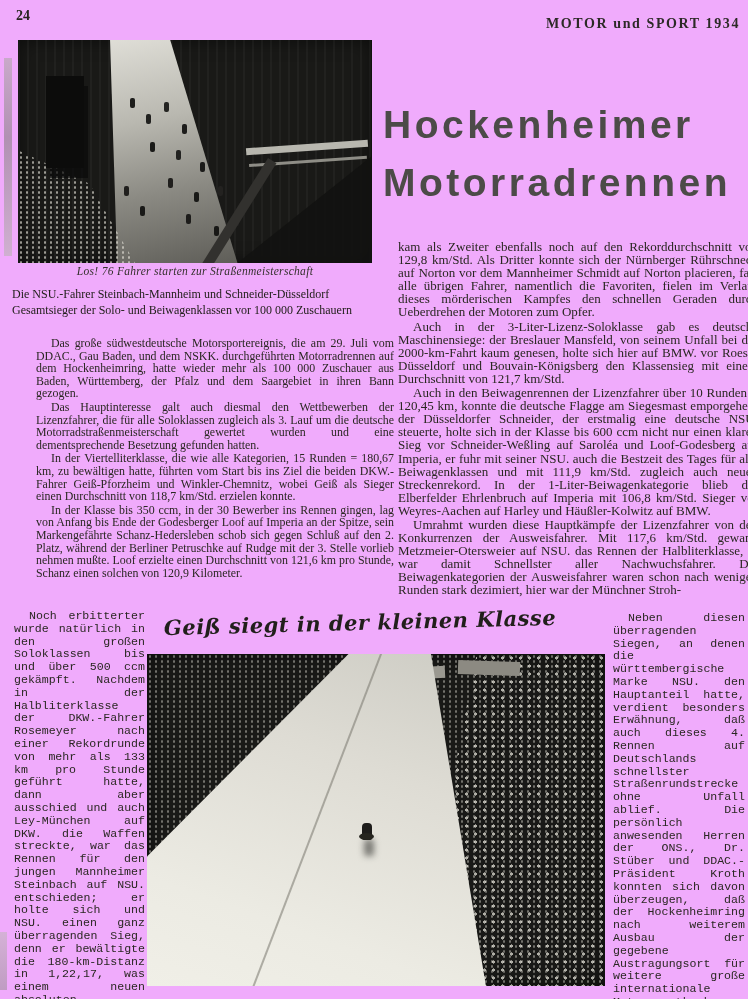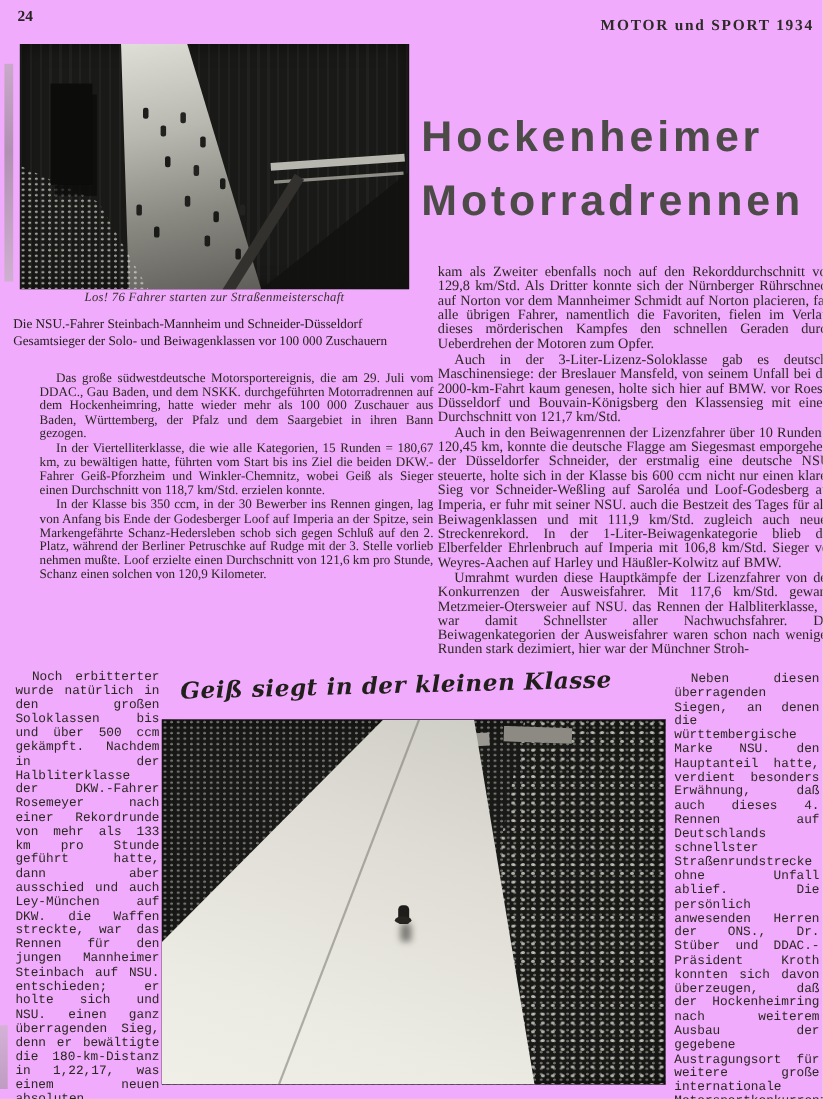--- a/index.html
+++ b/index.html
@@ -97,20 +97,21 @@
 
   <div class="headline">
     <div>Hockenheimer</div>
     <div>Motorradrennen</div>
   </div>
 
   <div class="subheading">Die NSU.-Fahrer Steinbach-Mannheim und Schneider-Düsseldorf Gesamtsieger der Solo- und Beiwagenklassen vor 100 000 Zuschauern</div>
 
   <div class="col col-left">
     <p>Das große südwestdeutsche Motorsportereignis, die am 29. Juli vom DDAC., Gau Baden, und dem NSKK. durchgeführten Motorradrennen auf dem Hockenheimring, hatte wieder mehr als 100 000 Zuschauer aus Baden, Württemberg, der Pfalz und dem Saargebiet in ihren Bann gezogen.</p>
+    <p>Das Hauptinteresse galt auch diesmal den Wettbewerben der Lizenzfahrer, die für alle Soloklassen zugleich als 3. Lauf um die deutsche Motorradstraßenmeisterschaft gewertet wurden und eine dementsprechende Besetzung gefunden hatten.</p>
     <p>In der Viertelliterklasse, die wie alle Kategorien, 15 Runden = 180,67 km, zu bewältigen hatte, führten vom Start bis ins Ziel die beiden DKW.-Fahrer Geiß-Pforzheim und Winkler-Chemnitz, wobei Geiß als Sieger einen Durchschnitt von 118,7 km/Std. erzielen konnte.</p>
     <p>In der Klasse bis 350 ccm, in der 30 Bewerber ins Rennen gingen, lag von Anfang bis Ende der Godesberger Loof auf Imperia an der Spitze, sein Markengefährte Schanz-Hedersleben schob sich gegen Schluß auf den 2. Platz, während der Berliner Petruschke auf Rudge mit der 3. Stelle vorlieb nehmen mußte. Loof erzielte einen Durchschnitt von 121,6 km pro Stunde, Schanz einen solchen von 120,9 Kilometer.</p>
   </div>
 
   <div class="col col-right">
     <p class="noindent">kam als Zweiter ebenfalls noch auf den Rekorddurchschnitt von 129,8 km/Std. Als Dritter konnte sich der Nürnberger Rührschneck auf Norton vor dem Mannheimer Schmidt auf Norton placieren, fast alle übrigen Fahrer, namentlich die Favoriten, fielen im Verlauf dieses mörderischen Kampfes den schnellen Geraden durch Ueberdrehen der Motoren zum Opfer.</p>
     <p>Auch in der 3-Liter-Lizenz-Soloklasse gab es deutsche Maschinensiege: der Breslauer Mansfeld, von seinem Unfall bei der 2000-km-Fahrt kaum genesen, holte sich hier auf BMW. vor Roese-Düsseldorf und Bouvain-Königsberg den Klassensieg mit einem Durchschnitt von 121,7 km/Std.</p>
     <p>Auch in den Beiwagenrennen der Lizenzfahrer über 10 Runden = 120,45 km, konnte die deutsche Flagge am Siegesmast emporgehen; der Düsseldorfer Schneider, der erstmalig eine deutsche NSU. steuerte, holte sich in der Klasse bis 600 ccm nicht nur einen klaren Sieg vor Schneider-Weßling auf Saroléa und Loof-Godesberg auf Imperia, er fuhr mit seiner NSU. auch die Bestzeit des Tages für alle Beiwagenklassen und mit 111,9 km/Std. zugleich auch neuen Streckenrekord. In der 1-Liter-Beiwagenkategorie blieb der Elberfelder Ehrlenbruch auf Imperia mit 106,8 km/Std. Sieger vor Weyres-Aachen auf Harley und Häußler-Kolwitz auf BMW.</p>
     <p>Umrahmt wurden diese Hauptkämpfe der Lizenzfahrer von den Konkurrenzen der Ausweisfahrer. Mit 117,6 km/Std. gewann Metzmeier-Otersweier auf NSU. das Rennen der Halbliterklasse, er war damit Schnellster aller Nachwuchsfahrer. Die Beiwagenkategorien der Ausweisfahrer waren schon nach wenigen Runden stark dezimiert, hier war der Münchner Stroh-</p>
   </div>

